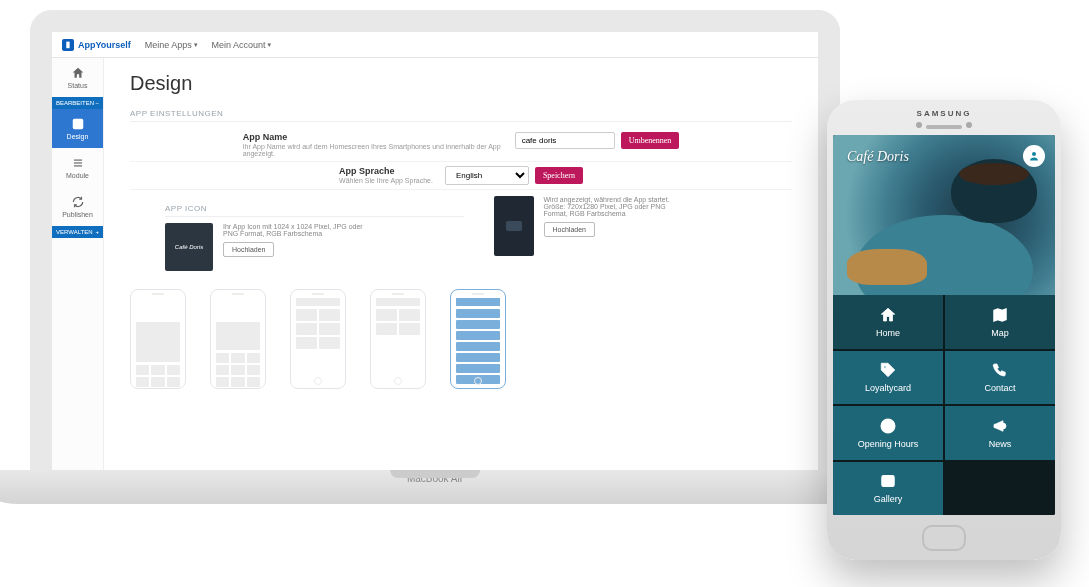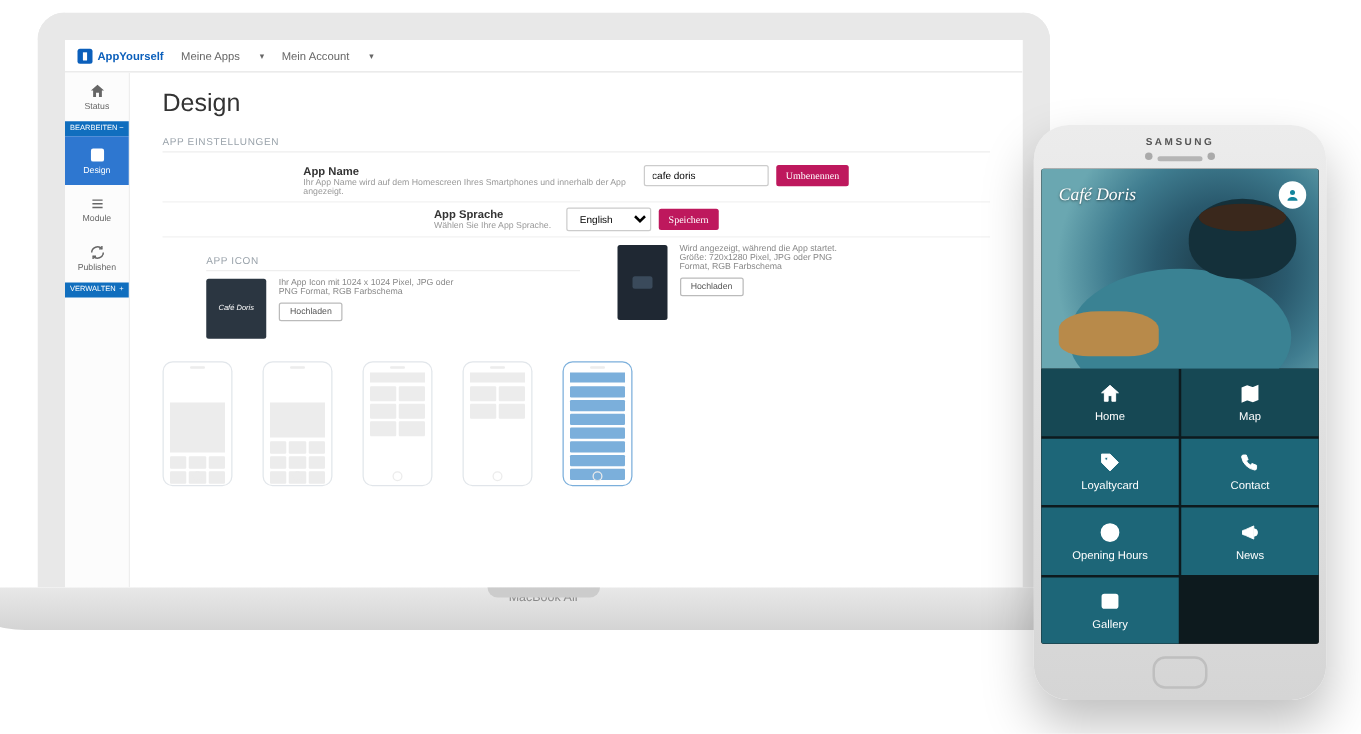--- a/index.html
+++ b/index.html
@@ -10,21 +10,21 @@
 .laptop-screen { background: #f5f5f5; border: 22px solid #e8e8e8; border-bottom: 0; border-radius: 22px 22px 0 0; height: 460px; position: relative; overflow: hidden; }
 .laptop-camera { position: absolute; top: -14px; left: 50%; transform: translateX(-50%); width: 6px; height: 6px; background: #333; border-radius: 50%; }
 .laptop-base { height: 34px; background: linear-gradient(#e8e8e8,#d4d4d4); border-radius: 0 0 40px 40px / 0 0 18px 18px; margin: 0 -50px; position: relative; text-align: center; font-size: 10px; color: #888; line-height: 18px; }
 .laptop-base::before { content:""; position:absolute; top:0; left:50%; transform:translateX(-50%); width:90px; height:8px; background:#ccc; border-radius:0 0 8px 8px; }
 .screen-inner { background:#fff; width:100%; height:100%; display:flex; flex-direction:column; font-size:9px; color:#333; }
 
 
 .topnav { display:flex; align-items:center; height:26px; border-bottom:1px solid #e5e5e5; padding:0 10px; gap:14px; font-size:9px; color:#555; }
 .brand { display:flex; align-items:center; gap:4px; color:#0b5fbb; font-weight:600; }
 .brand-icon { width:12px; height:12px; background:#0b5fbb; border-radius:2px; display:flex; align-items:center; justify-content:center; color:#fff; font-size:8px; }
-.nav-link { color:#666; cursor:pointer; display:flex; align-items:center; gap:16px; }
+.nav-link { color:#666; cursor:pointer; display:flex; align-items:center; gap:2px; }
 .caret { font-size:7px; }
 
 .body-row { flex:1; display:flex; overflow:hidden; }
 
 
 .sidebar { width:52px; border-right:1px solid #eee; background:#fcfcfc; display:flex; flex-direction:column; font-size:7px; text-align:center; }
 .side-item { padding:8px 2px; color:#666; cursor:pointer; }
 .side-item svg { width:14px; height:14px; display:block; margin:0 auto 2px; }
 .side-item.active { background:#2e77d0; color:#fff; }
 .side-item.active svg { fill:#fff; stroke:#fff; }
@@ -33,21 +33,21 @@
 
 .main { flex:1; padding:14px 26px; overflow:hidden; }
 h1 { font-size:20px; font-weight:400; color:#333; margin-bottom:14px; }
 .section-title { font-size:8px; letter-spacing:.5px; color:#9aa3ab; margin:8px 0 6px; border-bottom:1px solid #eee; padding-bottom:3px; }
 .row { display:flex; justify-content:center; align-items:flex-start; gap:12px; padding:4px 0; border-bottom:1px solid #f2f2f2; }
 .row:last-child { border-bottom:0; }
 .row-label { font-size:9px; font-weight:600; color:#333; }
 .row-desc { font-size:7px; color:#999; margin-top:1px; max-width:260px; }
 .row-right { display:flex; gap:6px; align-items:center; }
 .input { border:1px solid #ccc; border-radius:2px; font-size:8px; padding:3px 6px; width:100px; background:#fff; }
-select.input { width:68px; }
+select.input { width:84px; }
 .btn { background:#be185d; color:#fff; border:0; font-size:8px; padding:4px 8px; border-radius:2px; cursor:pointer;font-family:Liberation Serif, serif; }
 .btn-outline { background:#fff; color:#555; border:1px solid #bbb; font-size:7px; padding:3px 8px; border-radius:2px; cursor:pointer; }
 
 .two-col { display:flex; gap:30px; margin-top:6px;margin-left:35px; }
 .col { flex:1; }
 .asset-row { display:flex; gap:10px; align-items:flex-start; }
 .icon-preview { width:48px; height:48px; background:#2b3641; color:#fff; font-size:6px; display:flex; align-items:center; justify-content:center; font-style:italic; border-radius:2px; text-align:center; }
 .splash-preview { width:40px; height:60px; background:#1f2833; border-radius:2px; display:flex; align-items:center; justify-content:center; }
 .splash-preview span { width:16px; height:10px; background:#3a4a5b; border-radius:2px; }
 .asset-desc { font-size:7px; color:#888; max-width:140px; margin-bottom:5px; }

